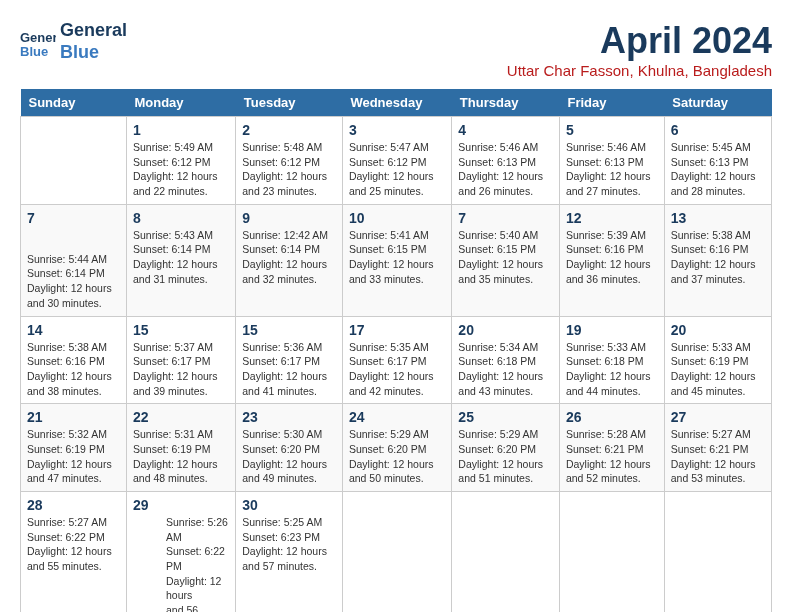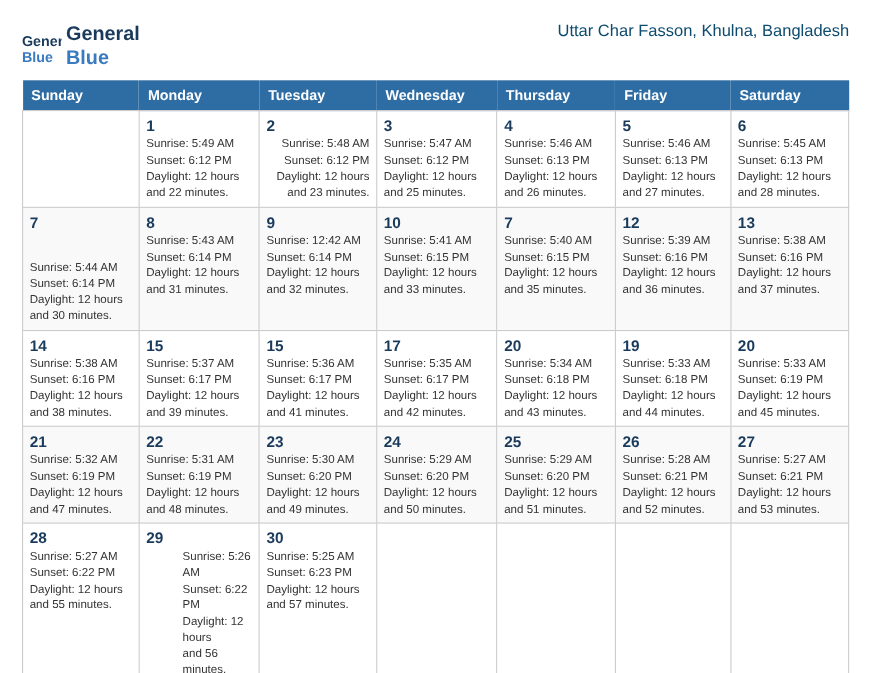--- a/index.html
+++ b/index.html
@@ -37,21 +37,21 @@
     .title-block {
       text-align: right;
     }
     .month-title {
       font-size: 36px;
       font-weight: bold;
       color: #1a3a5c;
     }
     .subtitle {
       font-size: 15px;
-      color: #0c4a6e;
+      color: #b91c1c;
     }
     table {
       width: 100%;
       border-collapse: collapse;
       font-size: 11px;
       border-radius: 27px;
     }
     thead th {
       background-color: #2e6da4;
       color: #fff;
@@ -98,20 +98,21 @@
       <polygon points="28,8 36,16 32,12" fill="#3a7abf"></polygon>
     </svg>
     <div>
       <div class="logo-text">
         <span style="color:#1a3a5c">General</span><br>
         <span style="color:#3a7abf">Blue</span>
       </div>
     </div>
   </div>
   <div class="title-block">
+    <div class="month-title">April 2024</div>
     <div class="subtitle">Uttar Char Fasson, Khulna, Bangladesh</div>
   </div>
 </div>
 
 <table>
   <thead>
     <tr id="header-row">
         <th>Sunday</th>
         <th>Monday</th>
         <th>Tuesday</th>
@@ -126,21 +127,21 @@
         <td class="empty"></td>
         <td>
           <span class="day-num">1</span>
           <div class="day-info" style="white-space: pre-line;">Sunrise: 5:49 AM
 Sunset: 6:12 PM
 Daylight: 12 hours
 and 22 minutes.</div>
         </td>
         <td>
           <span class="day-num">2</span>
-          <div class="day-info" style="white-space: pre-line; text-align: right;">Sunrise: 5:48 AM
+          <div class="day-info" style="white-space: pre-line;">Sunrise: 5:48 AM
 Sunset: 6:12 PM
 Daylight: 12 hours
 and 23 minutes.</div>
         </td>
         <td>
           <span class="day-num">3</span>
           <div class="day-info" style="white-space: pre-line;">Sunrise: 5:47 AM
 Sunset: 6:12 PM
 Daylight: 12 hours
 and 25 minutes.</div>

